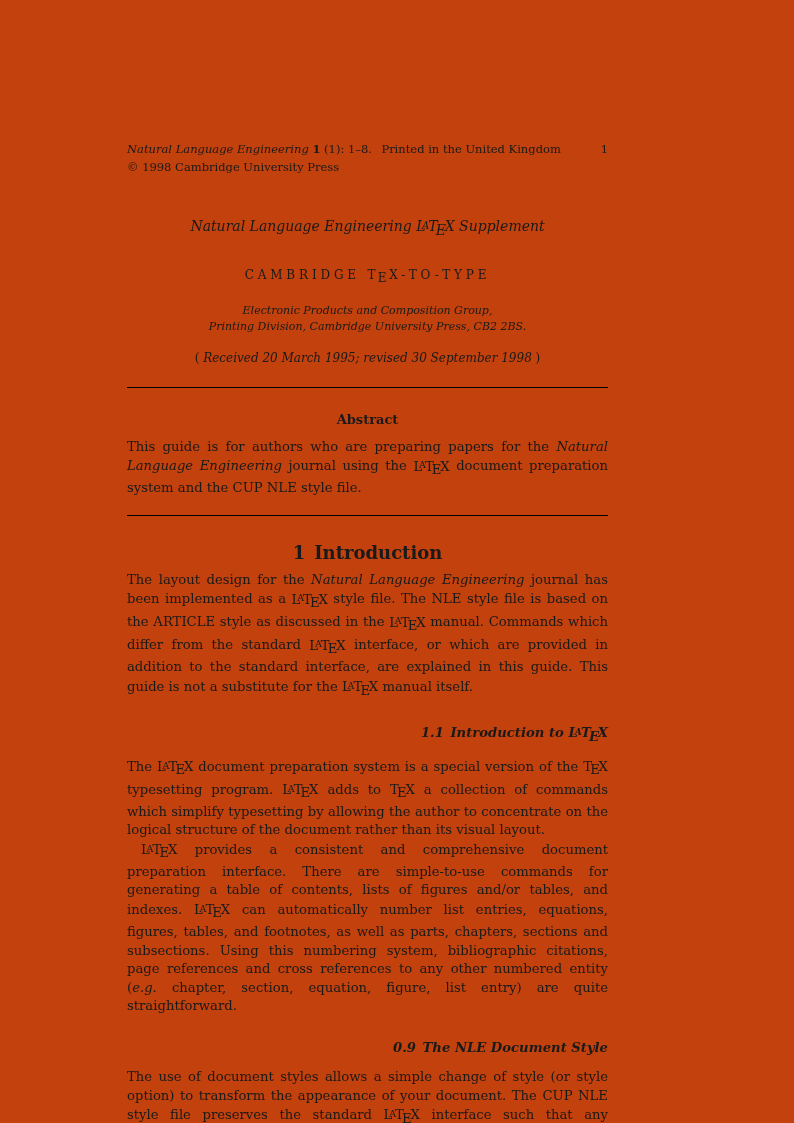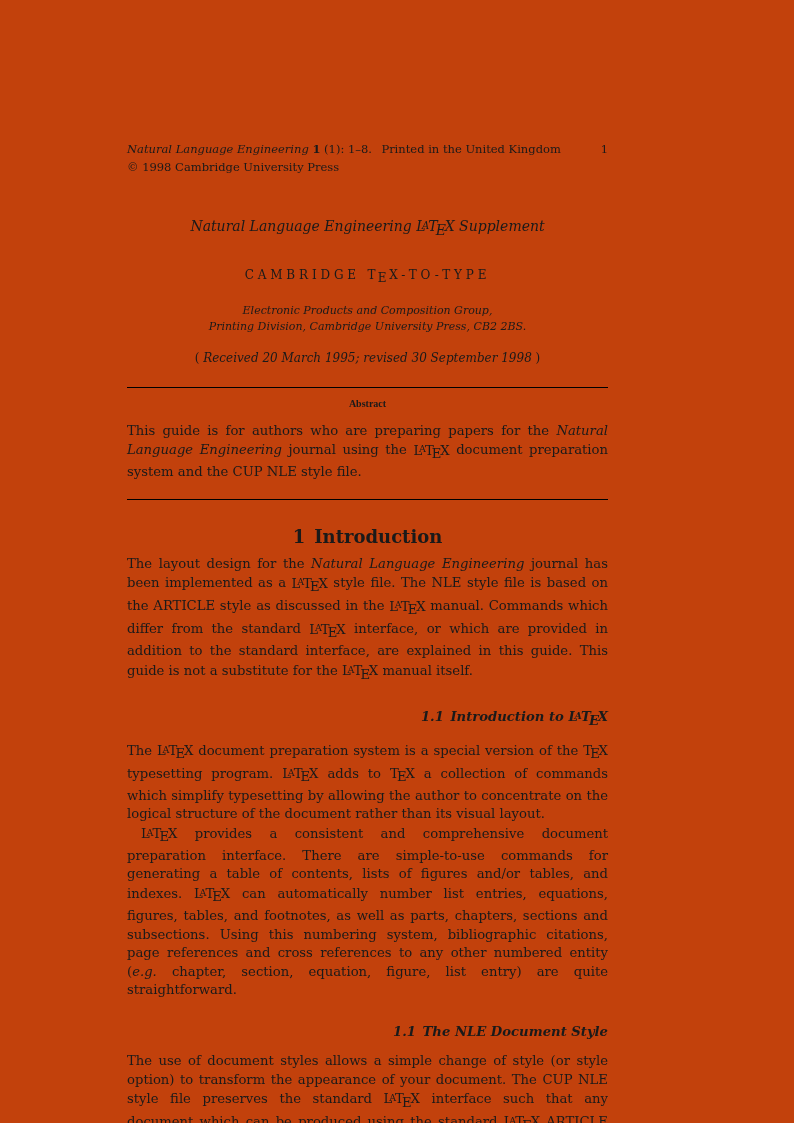--- a/index.html
+++ b/index.html
@@ -17,21 +17,21 @@
          text-align:center;line-height:27px;white-space:nowrap;}
 
   .author{margin-top:23px;text-align:center;font-size:12px;letter-spacing:0.32em;line-height:16px;}
   .affil{margin-top:2px;text-align:center;font-style:italic;font-size:11px;line-height:14px;}
   .affil.first{margin-top:18px;}
   .received{margin-top:17px;text-align:center;font-size:12px;line-height:15px;}
 
   .rule{border:none;border-top:1.5px solid #000;margin:21px 0 0 0;}
   .rule.second{margin-top:17px;}
 
-  .abs-head{margin-top:8px;text-align:center;font-weight:bold;font-size:10px;line-height:16px;font-family:Liberation Serif, serif;}
+  .abs-head{margin-top:24px;text-align:center;font-weight:bold;font-size:13px;line-height:16px;}
   .abs-body{margin:7px 0 0 0;font-size:12.4px;line-height:18px;text-align:justify;}
 
   .sec-head{margin-top:29px;text-align:center;font-weight:bold;font-size:18px;line-height:16px;}
   .sub-head{margin-top:22px;text-align:right;font-weight:bold;font-style:italic;font-size:13.2px;line-height:20px;}
 
   .para{margin:10px 0 0 0;font-size:13.2px;line-height:18.6px;text-align:justify;}
   .para.cont{margin-top:0;}
   .indent{text-indent:14px;}
 
   
@@ -66,17 +66,17 @@
 
     <hr class="rule second">
 
     <div class="sec-head">1 Introduction</div>
     <p class="para"><span>The layout design for the </span><span class="it">Natural Language Engineering</span><span> journal has been implemented as a </span><span class="logo">L<span class="A">A</span>T<span class="E">E</span>X</span><span> style file. The NLE style file is based on the ARTICLE style as discussed in the </span><span class="logo">L<span class="A">A</span>T<span class="E">E</span>X</span><span> manual. Commands which differ from the standard </span><span class="logo">L<span class="A">A</span>T<span class="E">E</span>X</span><span> interface, or which are provided in addition to the standard interface, are explained in this guide. This guide is not a substitute for the </span><span class="logo">L<span class="A">A</span>T<span class="E">E</span>X</span><span> manual itself.</span></p>
 
     <div class="sub-head"><span>1.1 Introduction to </span><span class="logo">L<span class="A">A</span>T<span class="E">E</span>X</span></div>
     <p class="para"><span>The </span><span class="logo">L<span class="A">A</span>T<span class="E">E</span>X</span><span> document preparation system is a special version of the </span><span class="logo">T<span class="E">E</span>X</span><span> typesetting program. </span><span class="logo">L<span class="A">A</span>T<span class="E">E</span>X</span><span> adds to </span><span class="logo">T<span class="E">E</span>X</span><span> a collection of commands which simplify typesetting by allowing the author to concentrate on the logical structure of the document rather than its visual layout.</span></p>
     <p class="para cont indent"><span class="logo">L<span class="A">A</span>T<span class="E">E</span>X</span><span> provides a consistent and comprehensive document preparation interface. There are simple-to-use commands for generating a table of contents, lists of figures and/or tables, and indexes. </span><span class="logo">L<span class="A">A</span>T<span class="E">E</span>X</span><span> can automatically number list entries, equations, figures, tables, and footnotes, as well as parts, chapters, sections and subsections. Using this numbering system, bibliographic citations, page references and cross references to any other numbered entity (</span><span class="it">e.g.</span><span> chapter, section, equation, figure, list entry) are quite straightforward.</span></p>
 
-    <div class="sub-head"><span>1.1 The NLE Document Style</span></div>
+    <div class="sub-head"><span>0.9 The NLE Document Style</span></div>
     <p class="para"><span>The use of document styles allows a simple change of style (or style option) to transform the appearance of your document. The CUP NLE style file preserves the standard </span><span class="logo">L<span class="A">A</span>T<span class="E">E</span>X</span><span> interface such that any document which can be produced using the standard </span><span class="logo">L<span class="A">A</span>T<span class="E">E</span>X</span><span> ARTICLE style can also be produced with the NLE style. However,</span></p>
 
   </div>
 </div>
 
 </body></html>

